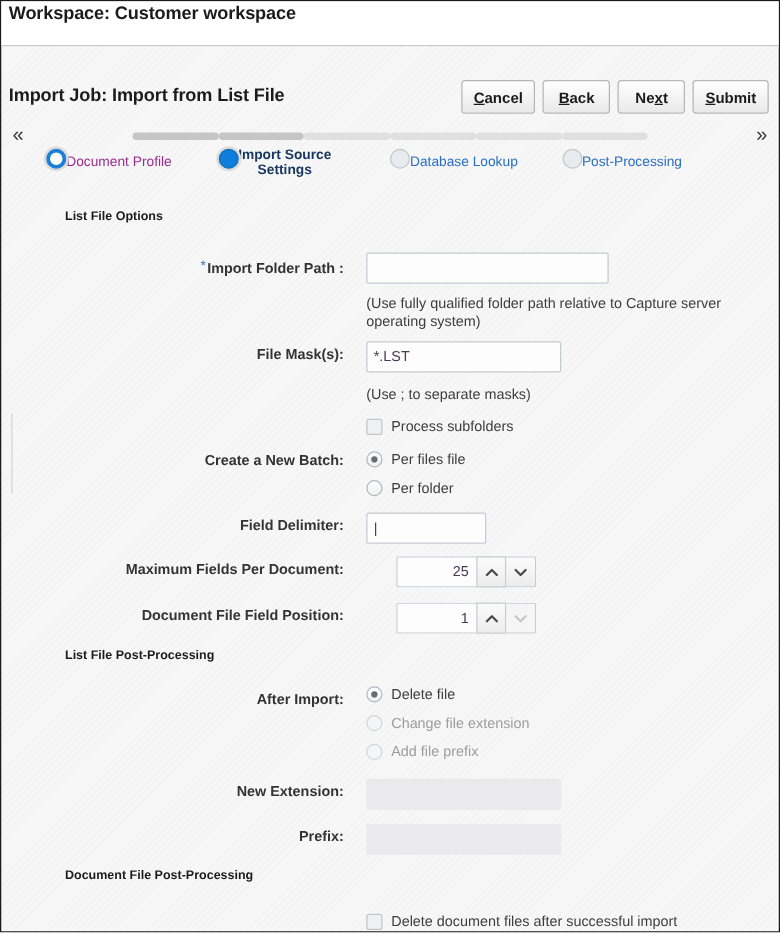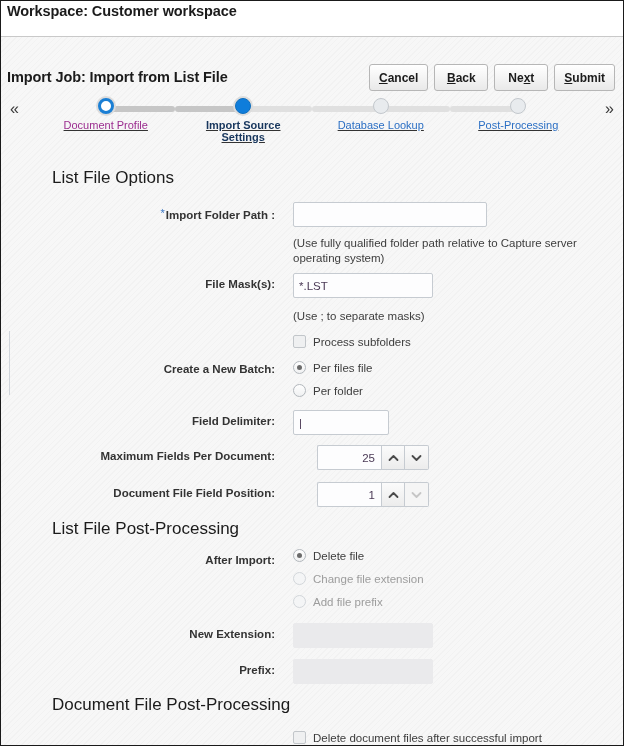--- a/index.html
+++ b/index.html
@@ -125,24 +125,22 @@
     left: 36px;
     right: 36px;
     top: 0;
     height: 58px;
     display: flex;
   }
   .step {
     position: relative;
     flex: 1 1 0;
     display: flex;
-    flex-direction: column;
     align-items: center;
     cursor: pointer;
-    text-decoration: underline;
   }
   
   .step .bar {
     position: absolute;
     top: 8px;
     height: 6px;
     background: #c6c6c6;
     border-radius: 3px;
   }
   .step .bar.left  { left: 0;  right: 50%; }
@@ -183,22 +181,22 @@
     white-space: pre-line;
     color: #2b6fc4;
   }
   .step.visited .step-label { color: #9b2d8f; }
   .step.current .step-label { color: #17365d; font-weight: bold; }
 
   
   .section-head {
     position: absolute;
     left: 6px;
-    font-size: 17px;
-    font-weight: normal;
+    font-size: 10px;
+    font-weight: bold;
     color: #1b1b1b;
     white-space: nowrap;
     padding-left: 45px;
   }
 
   
   .row {
     position: absolute;
     left: 0;
     width: 100%;
@@ -232,21 +230,21 @@
     border: 1px solid #c6cbd1;
     border-radius: 2px;
     background: #fdfdfe;
     font-family: "Liberation Sans", sans-serif;
     font-size: 11.5px;
     color: #4b3a56;
     padding: 0 5px;
     outline: none;
   }
   .input.wide   { width: 194px; }
-  .input.medium { width: 140px; }
+  .input.medium { width: 156px; }
   .input.narrow { width: 96px;  }
   .input.disabled {
     background: #eaeaec;
     border-color: #eaeaec;
     color: #9a9a9a;
   }
 
   
   .spinner { display: flex; align-items: stretch; padding-left: 24px; }
   .spinner .num {

